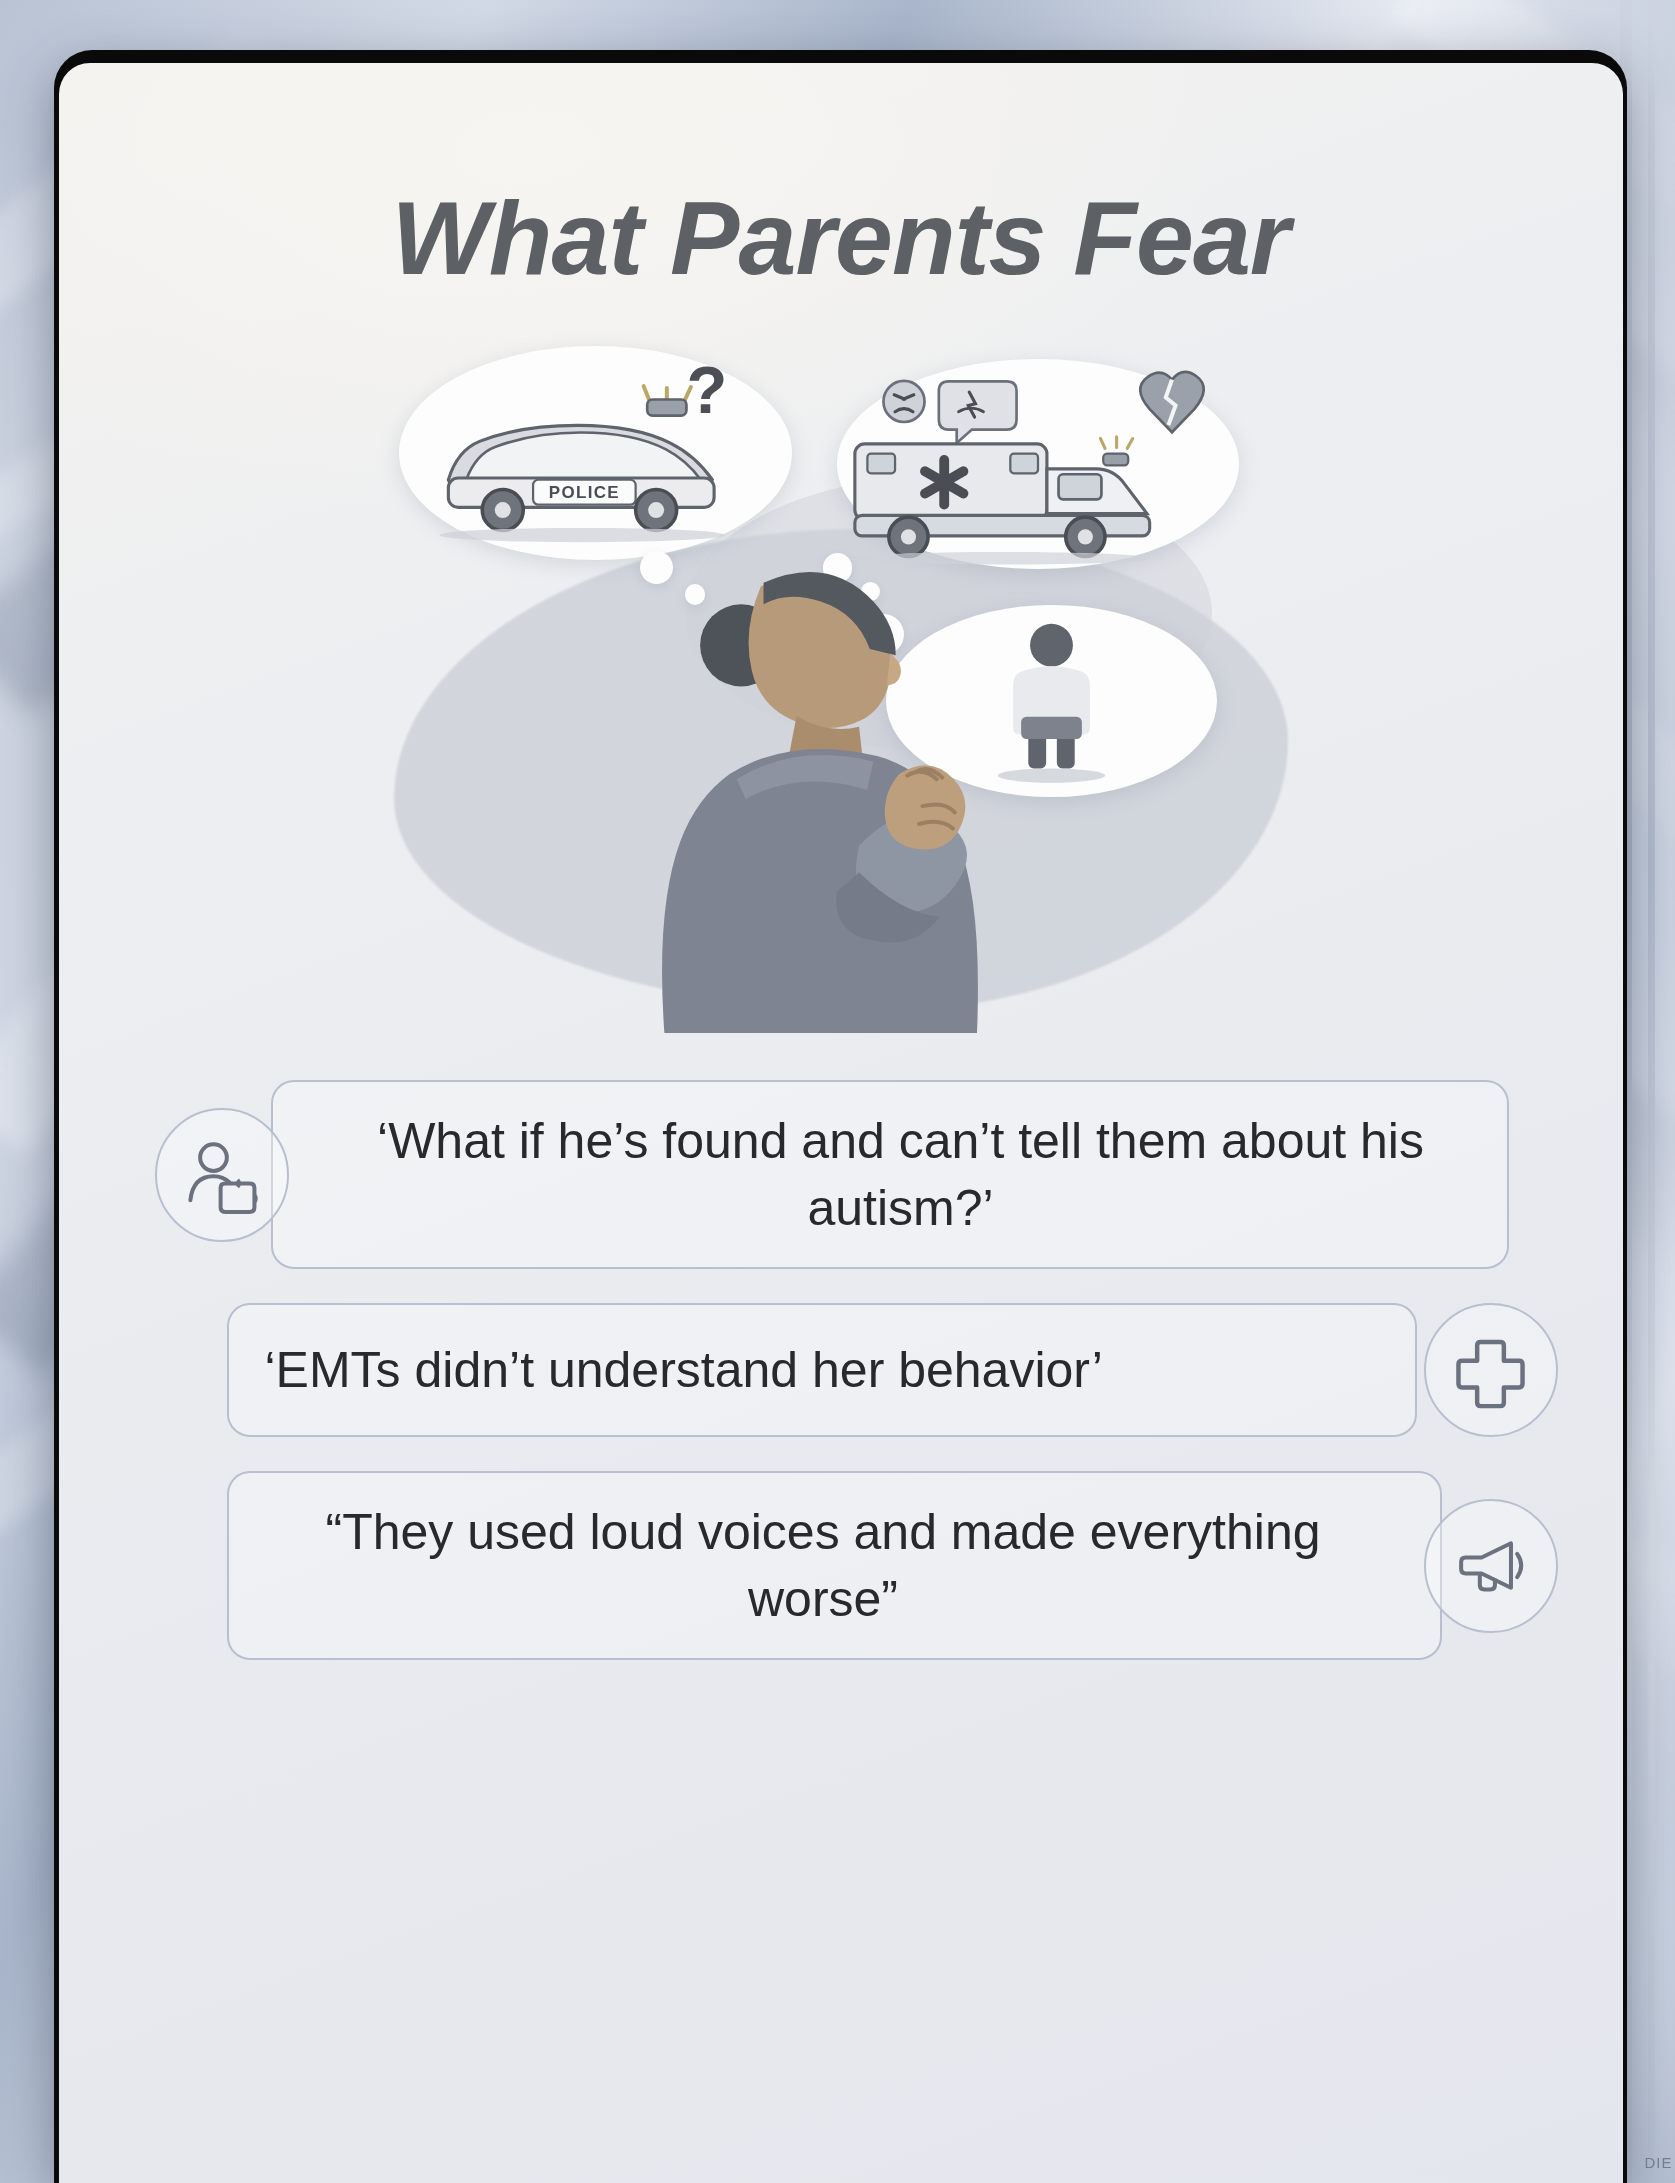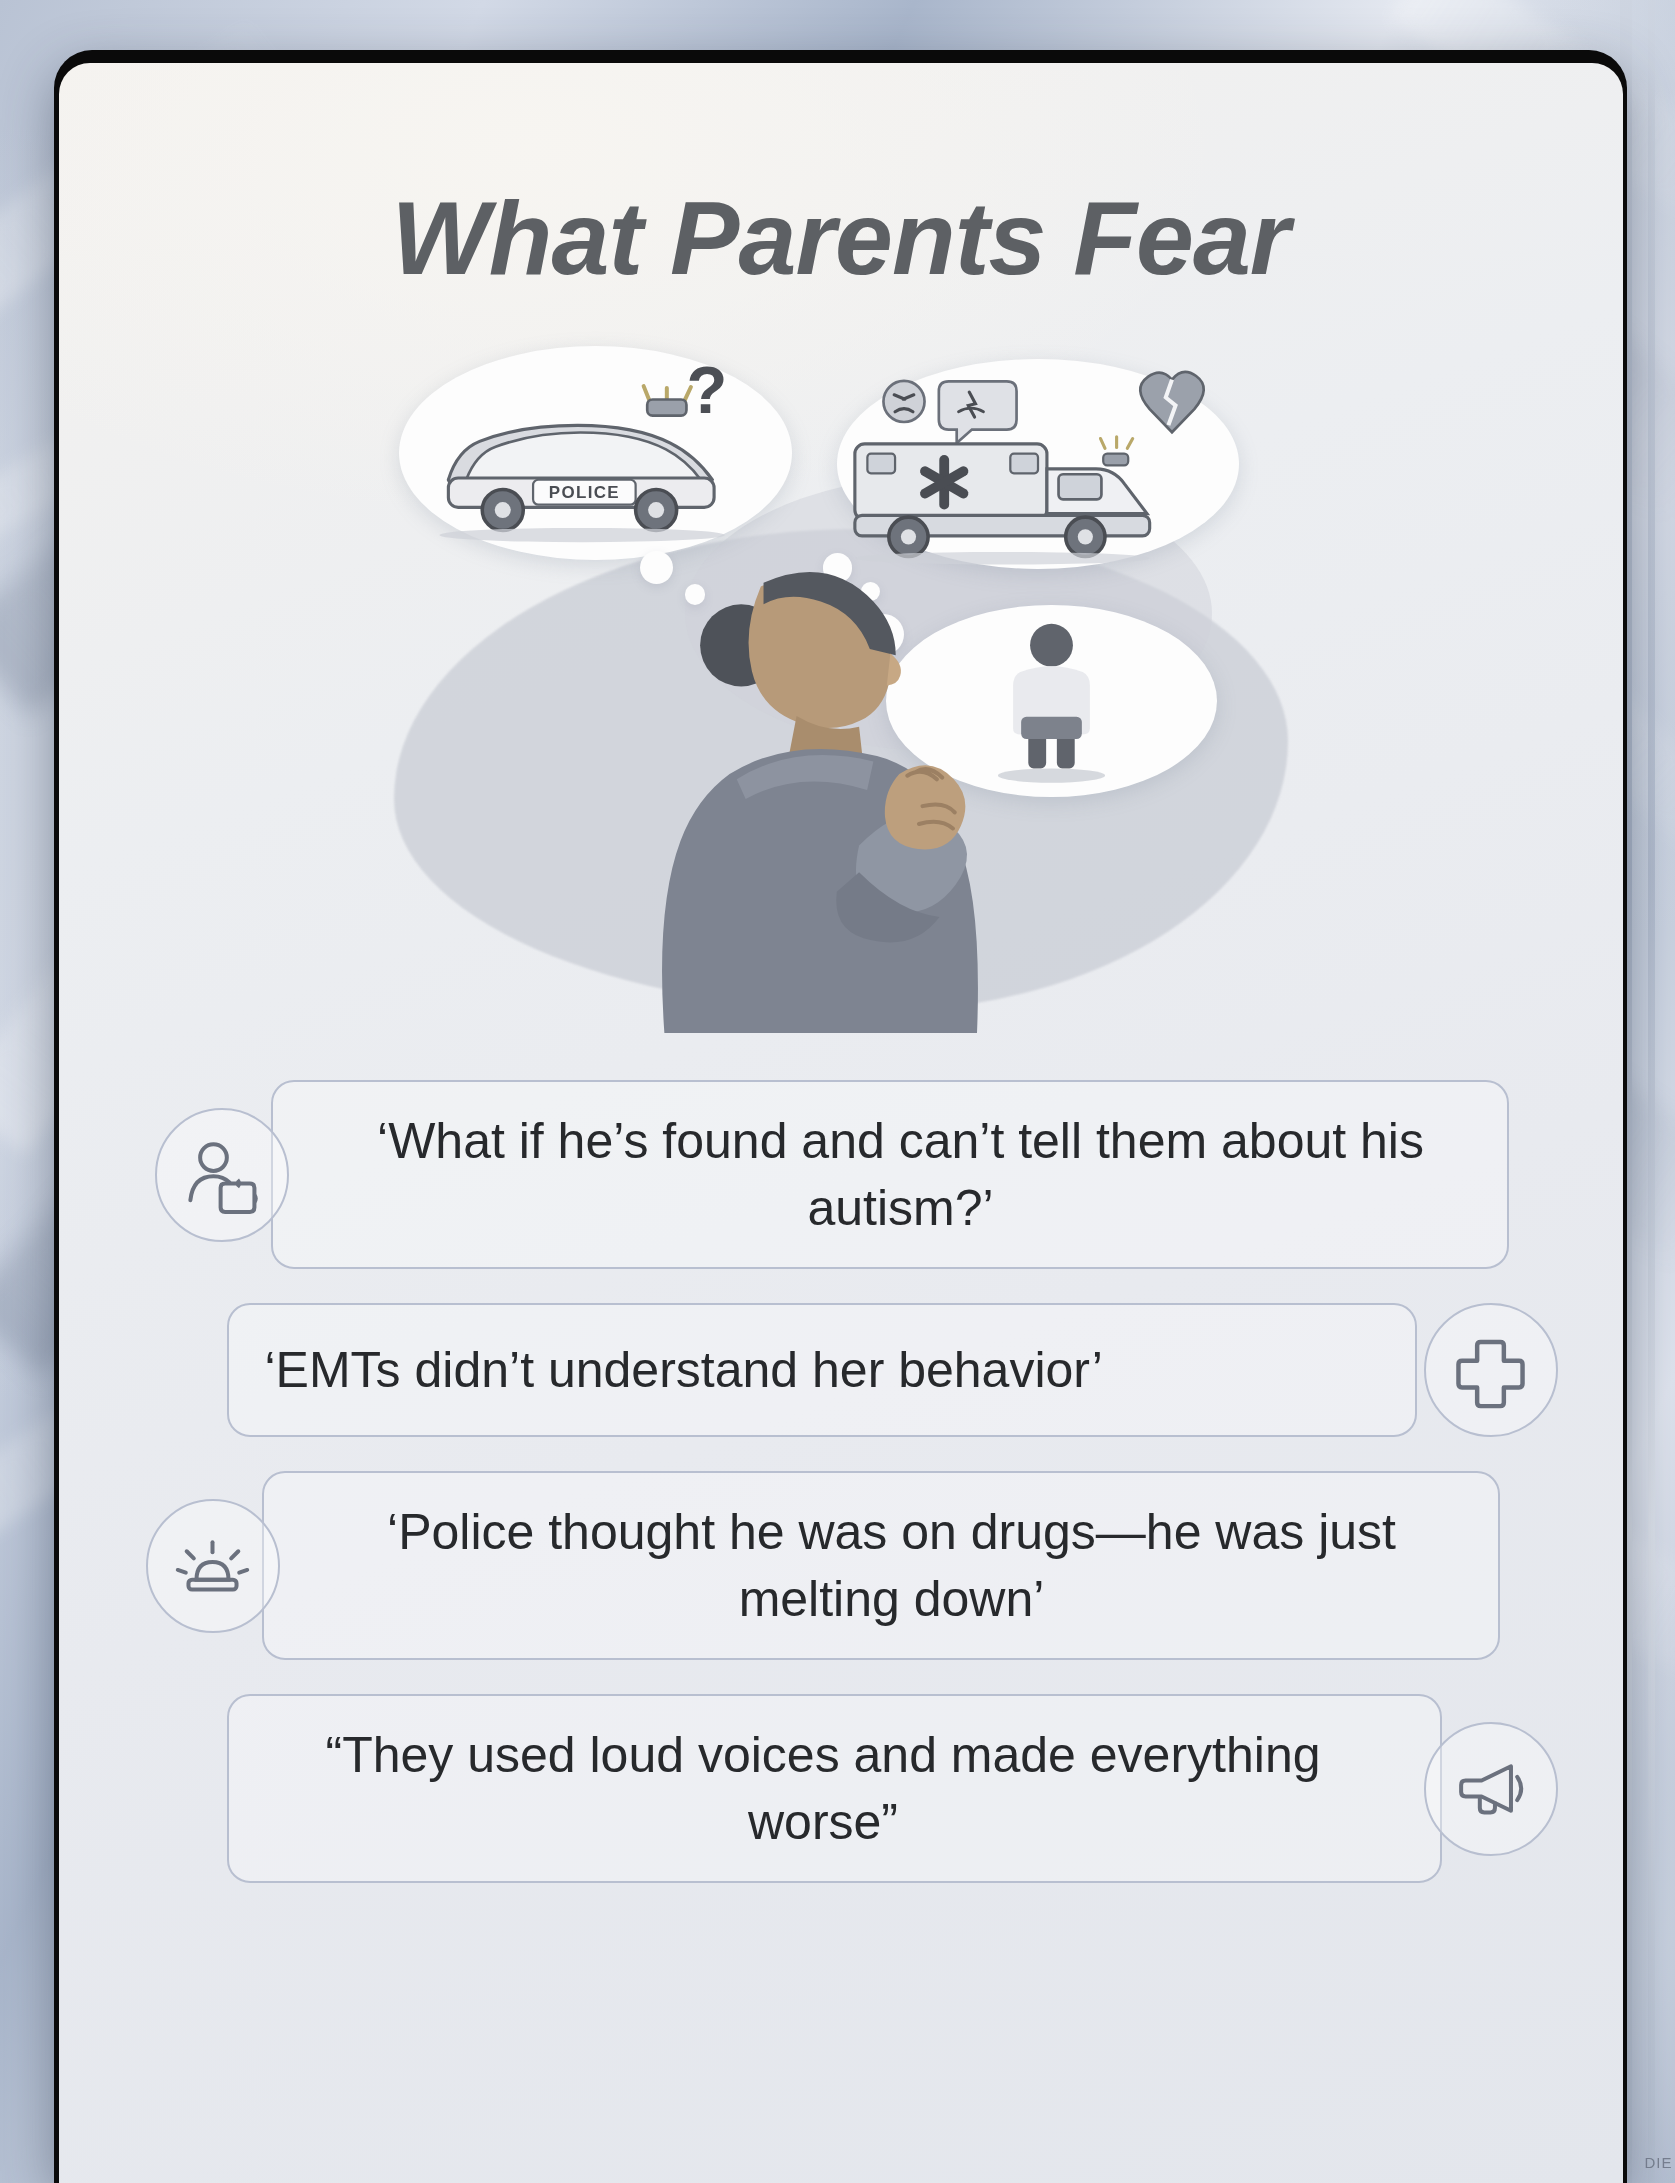--- a/index.html
+++ b/index.html
@@ -384,38 +384,20 @@
         <div class="ico">
           <svg viewBox="0 0 200 200" width="89" height="89">
             <path d="M78 36 h44 q8 0 8 8 v34 h34 q8 0 8 8 v44 q0 8 -8 8 h-34 v34 q0 8 -8 8 h-44 q-8 0 -8 -8 v-34 h-34 q-8 0 -8 -8 v-44 q0 -8 8 -8 h34 v-34 q0 -8 8 -8 z" fill="none" stroke="#6b717e" stroke-width="10" stroke-linejoin="round"></path>
           </svg>
         </div>
         <div class="bubble-box">
           <p>‘EMTs didn’t understand her behavior’</p>
         </div>
       </div>
 
-      <div class="row" id="row-3">
-        <div class="ico">
-          <svg viewBox="0 0 200 200" width="89" height="89">
-            <path d="M64 132 q0 -40 36 -40 q36 0 36 40 z" fill="none" stroke="#6b717e" stroke-width="9"></path>
-            <rect x="46" y="132" width="108" height="22" rx="8" fill="none" stroke="#6b717e" stroke-width="9"></rect>
-            <g stroke="#6b717e" stroke-width="9" stroke-linecap="round">
-              <line x1="100" y1="70" x2="100" y2="48"></line>
-              <line x1="58" y1="84" x2="42" y2="68"></line>
-              <line x1="142" y1="84" x2="158" y2="68"></line>
-              <line x1="40" y1="116" x2="22" y2="110"></line>
-              <line x1="160" y1="116" x2="178" y2="110"></line>
-            </g>
-          </svg>
-        </div>
-        <div class="bubble-box">
-          <p>‘Police thought he was on drugs—he was just melting down’</p>
-        </div>
-      </div>
 
       <div class="row flip" id="row-4">
         <div class="ico">
           <svg viewBox="0 0 200 200" width="89" height="89">
             <path d="M44 82 h36 l66 -32 v100 l-66 -32 h-36 q-10 0 -10 -10 v-16 q0 -10 10 -10 z" fill="none" stroke="#6b717e" stroke-width="9" stroke-linejoin="round"></path>
             <path d="M76 118 v26 q0 10 10 10 h14 q10 0 10 -10 v-14" fill="none" stroke="#6b717e" stroke-width="9"></path>
             <path d="M160 74 q18 26 0 52" fill="none" stroke="#6b717e" stroke-width="9" stroke-linecap="round"></path>
           </svg>
         </div>
         <div class="bubble-box">

